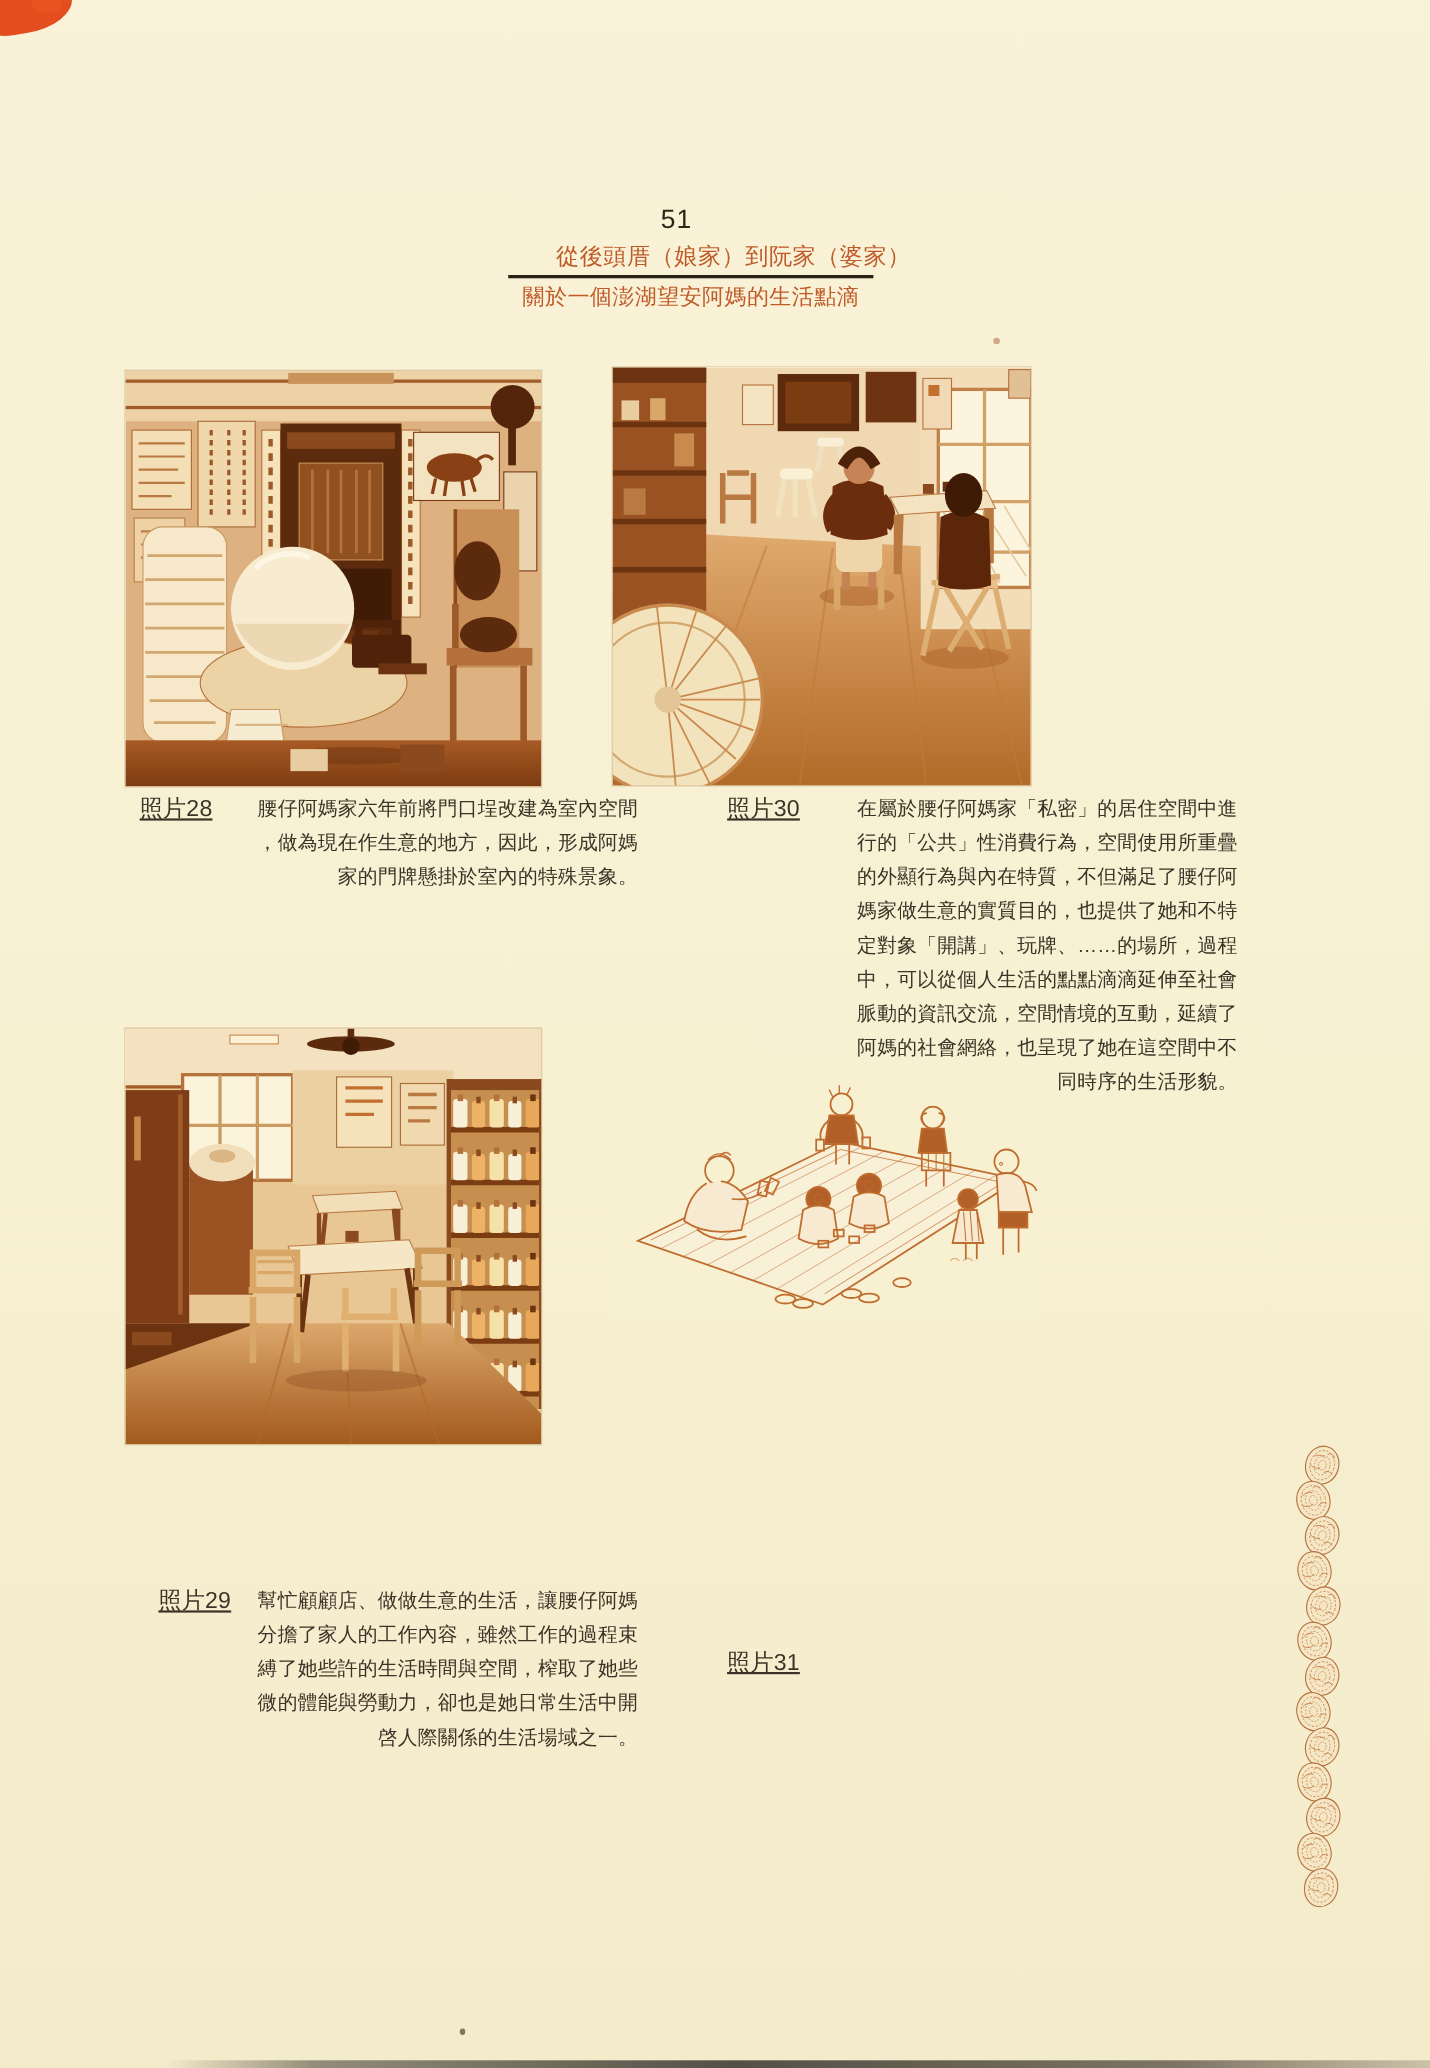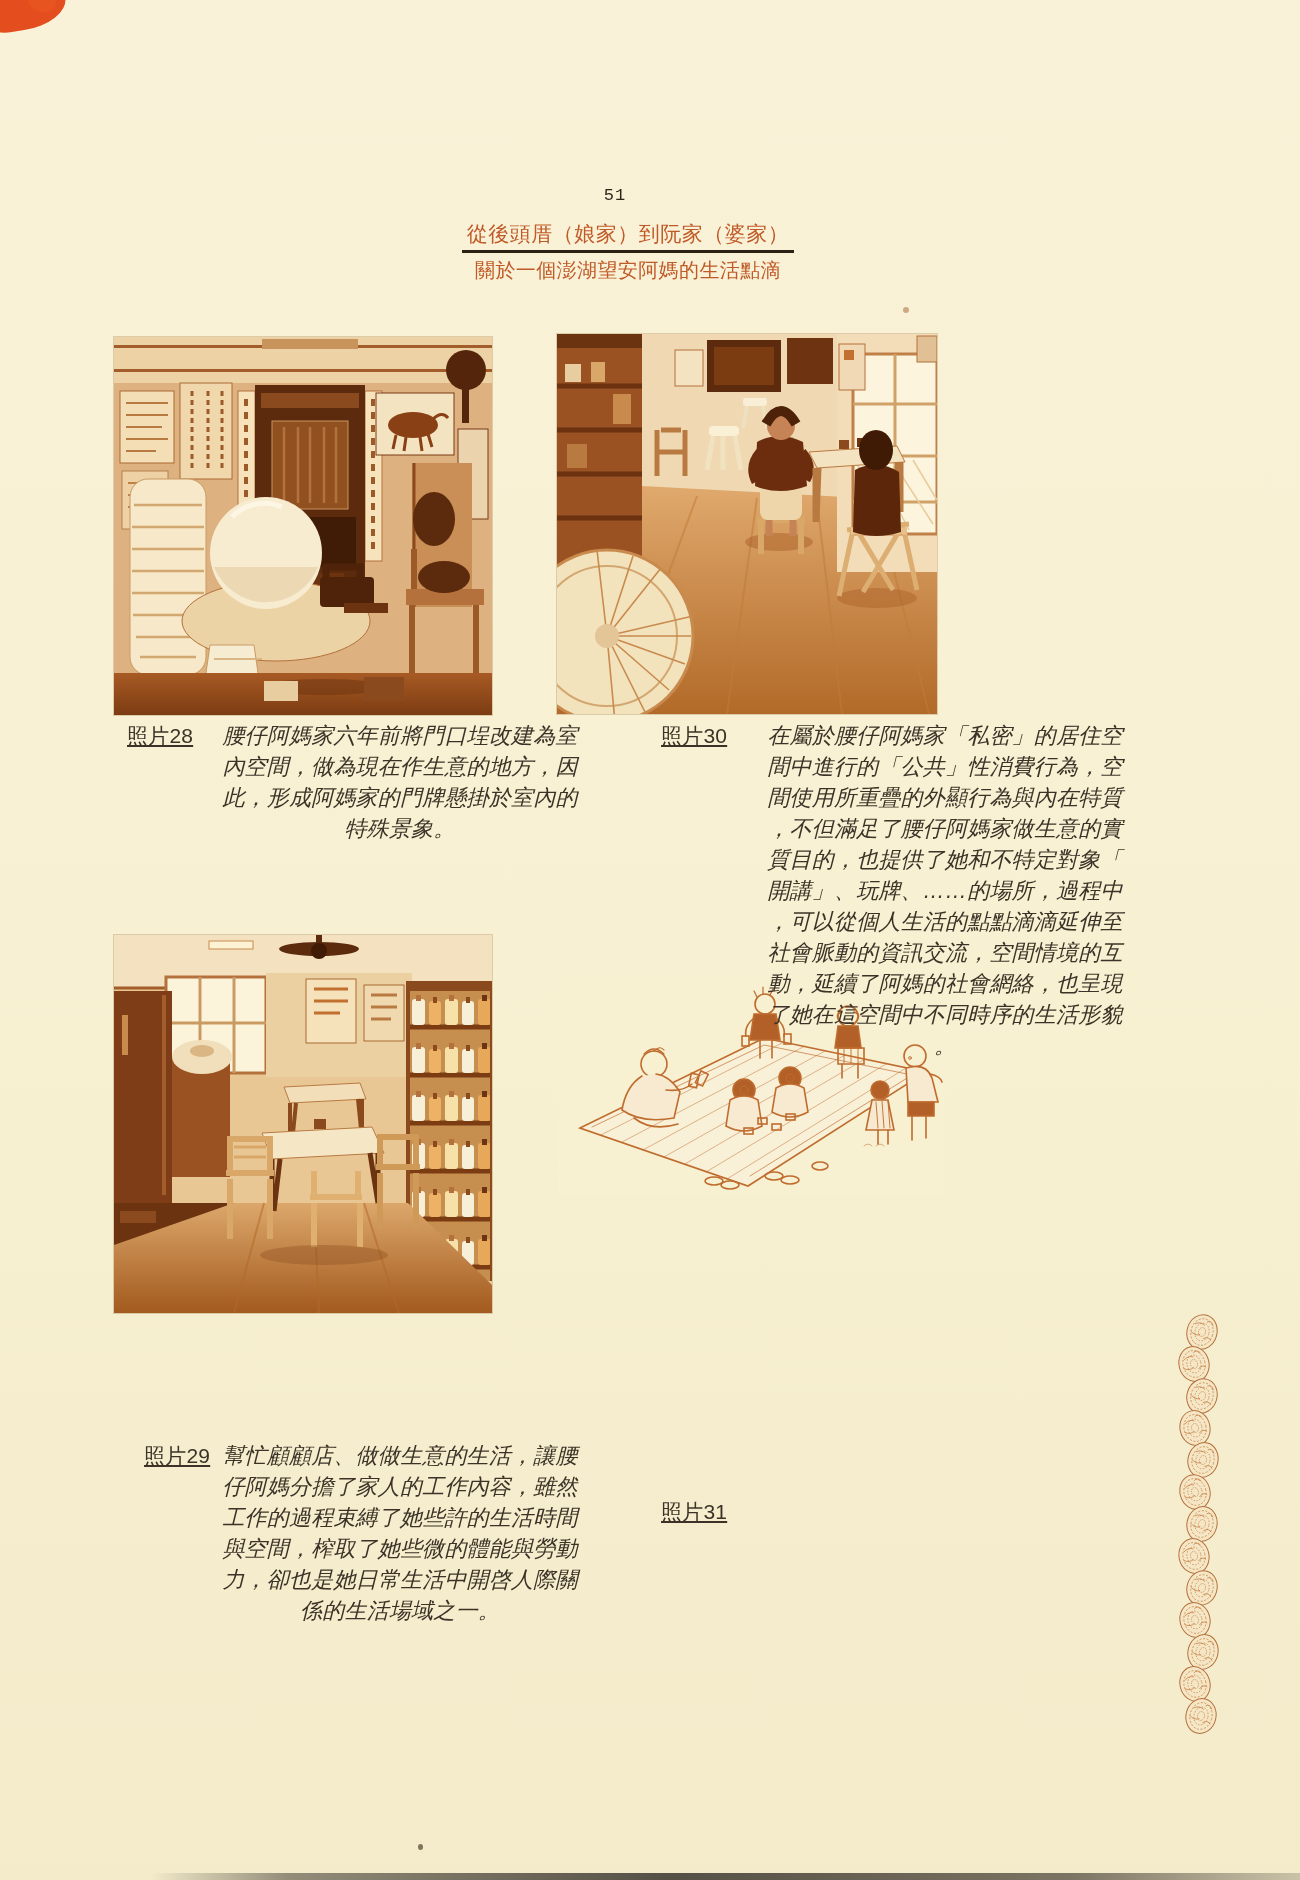--- a/index.html
+++ b/index.html
@@ -6,30 +6,30 @@
   .page{
     position:relative;width:1300px;height:1880px;overflow:hidden;
     background:linear-gradient(180deg,#f9f2d8 0%,#f7f0d1 55%,#f3ebca 100%);
     font-family:"Liberation Sans",sans-serif;color:#3c3227;
   }
   .corner-blob{position:absolute;left:-20px;top:-18px;width:86px;height:48px;
     background:#e44d1d;border-radius:45% 55% 62% 38%;transform:rotate(-9deg);}
   .corner-blob2{position:absolute;left:28px;top:-8px;width:28px;height:20px;
     background:#e8551f;border-radius:50% 40% 55% 45%;transform:rotate(18deg);opacity:.92;}
   .page-number{position:absolute;left:565px;top:186px;width:100px;text-align:center;
-    font-family:Liberation Mono, monospace;font-size:17px;letter-spacing:1px;color:#2e2418;}
+    font-family:Liberation Sans, sans-serif;font-size:24px;letter-spacing:1px;color:#2e2418;}
   .header{position:absolute;left:428px;top:220px;width:400px;text-align:center;color:#c05a28;}
-  .header .line1{font-size:21px;line-height:27px;letter-spacing:0.5px;}
+  .header .line1{font-size:21px;line-height:27px;letter-spacing:0.5px;text-align:right;}
   .header .rule{width:332px;height:3px;background:#2c2115;margin:3px auto 4px;}
   .header .line2{font-size:20px;line-height:26px;letter-spacing:0.4px;}
   .photo{position:absolute;box-shadow:0 0 0 1px rgba(140,90,40,.25);}
   .photo svg{display:block;}
   .cap-label{position:absolute;font-size:21px;line-height:31px;letter-spacing:0.2px;white-space:nowrap;text-decoration:underline;}
-  .cap-text{position:absolute;width:360px;font-size:22px;line-height:31px;letter-spacing:0.2px;
-    word-break:break-all;line-break:anywhere;text-align:center;font-style:italic;}
+  .cap-text{position:absolute;width:360px;font-size:18px;line-height:31px;letter-spacing:0.2px;
+    word-break:break-all;line-break:anywhere;text-align:right;}
   .deco{position:absolute;left:1168px;top:1312px;width:64px;height:450px;}
   .bottom-edge{position:absolute;bottom:0;left:150px;right:0;height:7px;
     background:linear-gradient(to right,rgba(50,45,40,0),rgba(50,45,40,.5) 12%,rgba(40,36,32,.78) 45%,rgba(60,52,44,.65) 80%,rgba(60,52,44,.22));}
   .dot-artifact{position:absolute;left:418px;top:1844px;width:5px;height:6px;border-radius:50%;background:#6e5d49;opacity:.85;}
   .mark-artifact{position:absolute;left:903px;top:307px;width:6px;height:6px;border-radius:50%;background:#bb8c5e;opacity:.7;}
 </style>
 </head>
 <body>
 
 <div class="page">

